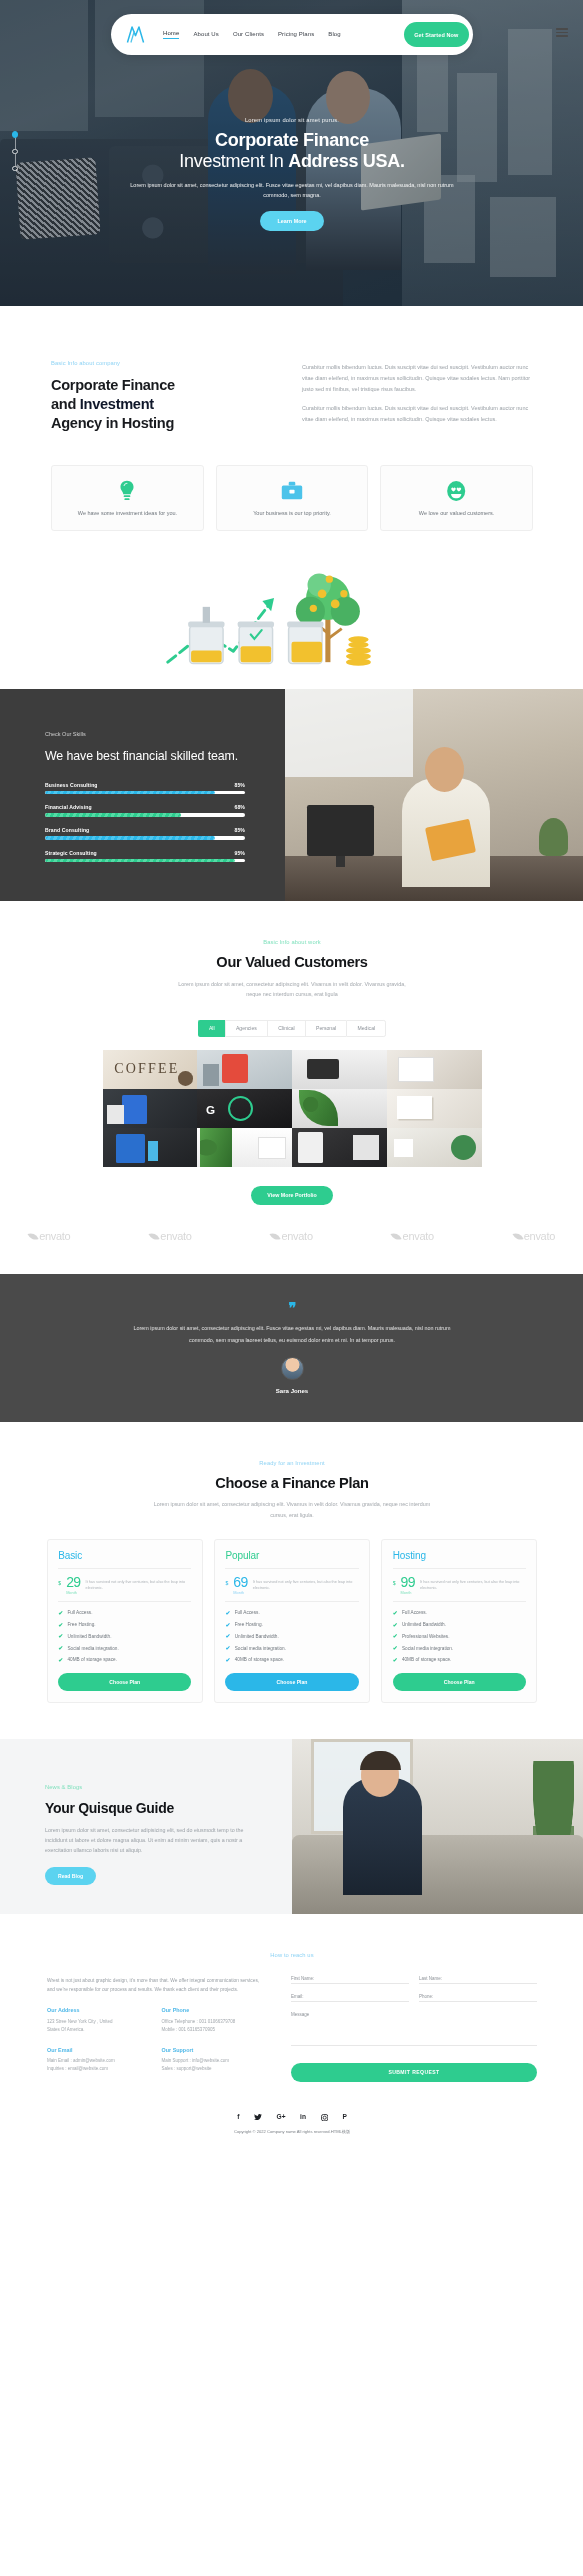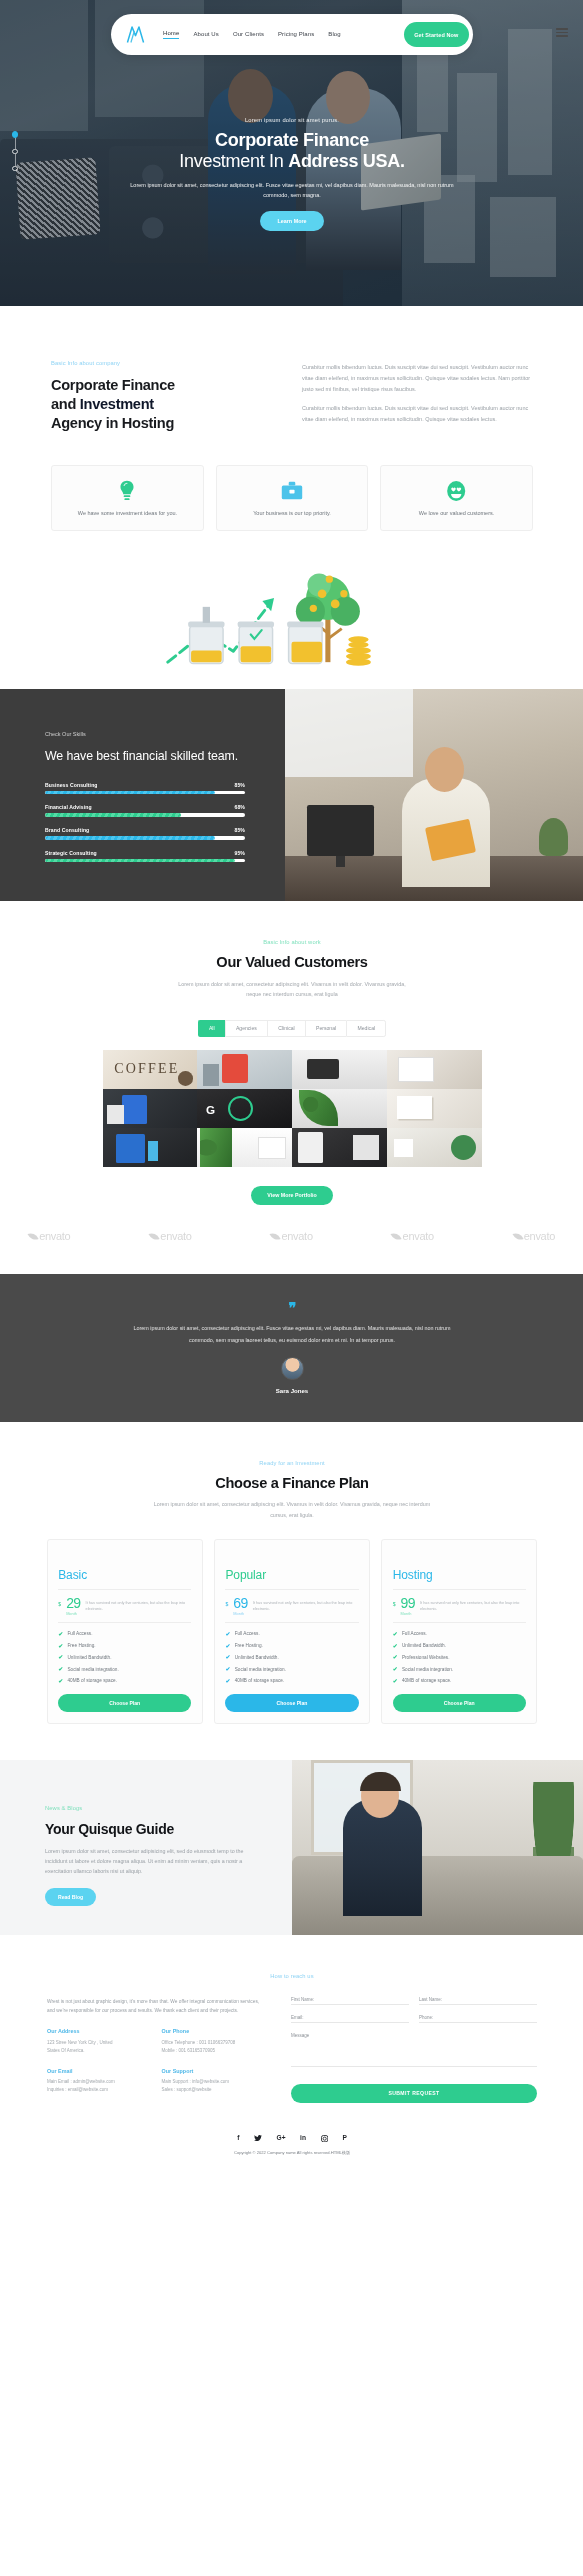--- a/index.html
+++ b/index.html
@@ -222,21 +222,21 @@
   .avatar:after{content:"";position:absolute;left:5.1px;top:6.6px;width:13px;height:16px;background:#b0683c;border-radius:6.6px 6.6px 0 0;z-index:-1;}
   .testi .nm { font-size:6.1px; font-weight:bold; margin-top:6.6px; }
 
   
   .pricing-wrap { padding-bottom:36px; }
   .plans { display:flex; gap:11.7px; padding:19px 47px 0; }
   .plan {
     flex:1; background:#fdfdfd; border:0.7px solid #eeeeee; border-radius:2.9px;
     padding:10.2px 10.2px 11.7px;
   }
-  .plan-name { font-size:12px; font-weight:500; letter-spacing:-0.1px; padding-bottom:7.3px;margin-top:18px; }
+  .plan-name { font-size:10px; font-weight:500; letter-spacing:-0.1px; padding-bottom:7.3px; }
   .plan-name.g { color:#2ecc8f; }
   .plan-name.b { color:#2bb7e8; }
   .plan-price-row {
     display:flex; align-items:flex-start; gap:5.1px;
     border-top:0.7px solid #ededed; border-bottom:0.7px solid #ededed;
     padding:6.6px 0 5.8px;
   }
   .cur { font-size:5.1px; margin-top:3.6px; }
   .cur.g { color:#2ecc8f; } .cur.b { color:#2bb7e8; }
   .amt { font-size:14px; font-weight:300; line-height:.95; letter-spacing:-0.6px; }

